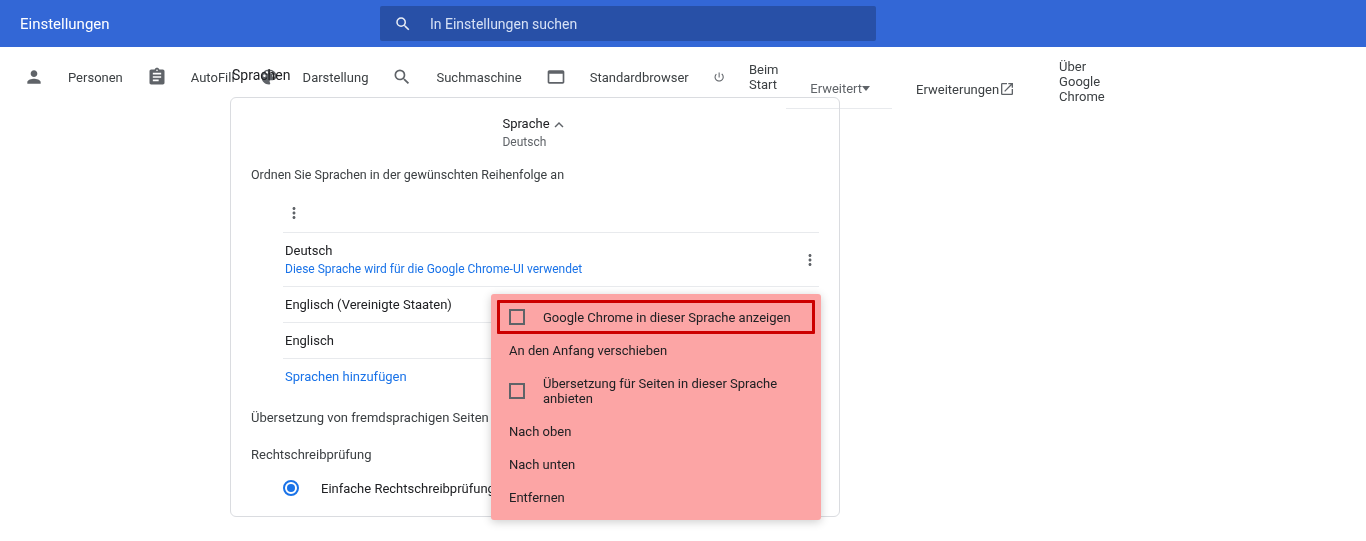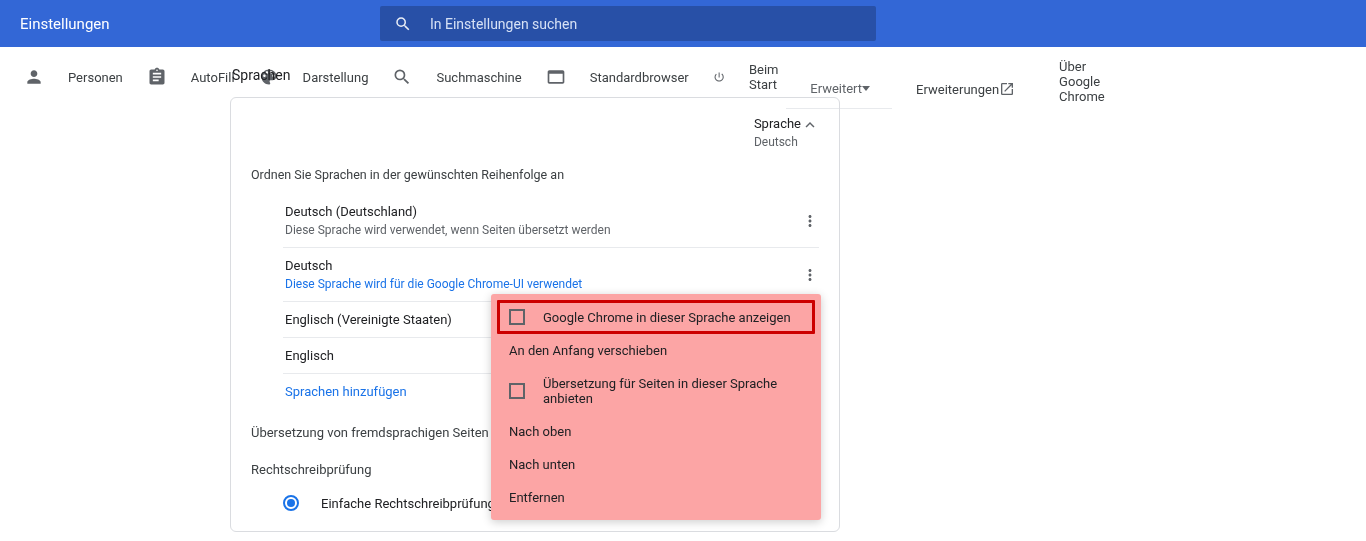--- a/index.html
+++ b/index.html
@@ -25,21 +25,21 @@
   .arrow-down { border-left: 4px solid transparent; border-right: 4px solid transparent; border-top: 5px solid #5f6368; }
   .ext-row { display: flex; align-items: center; justify-content: space-between; height: 40px; padding: 0 20px 0 24px; margin-top: 10px; cursor: pointer; }
   .ext-row .label { font-size: 13px; color: #3c4043; }
   .about-row { height: 36px; padding-left: 24px; display: flex; align-items: flex-start; cursor: pointer; color: #3c4043; font-size: 13px; }
   .open-ext-icon { width: 16px; height: 16px; fill: #5f6368; }
   
   
   .main { flex: 1; padding: 20px 0 0 0; position: relative; }
   .section-title { font-size: 14px; color: #202124; margin: 0 0 14px 2px; }
   .card { width: 610px; border: 1px solid #dadce0; border-radius: 6px; padding: 18px 20px 20px 20px; position: relative; }
-  .lang-header { display: flex; justify-content: flex-end; align-items: flex-start; margin-bottom: 18px; }
+  .lang-header { display: flex; justify-content: center; align-items: flex-start; margin-bottom: 18px; }
   .lang-header .t { font-size: 13px; color: #202124; }
   .lang-header .s { font-size: 12px; color: #5f6368; margin-top: 4px; }
   .chev-up { width: 18px; height: 18px; fill: #5f6368; }
   .instr { font-size: 12.5px; color: #3c4043; margin-bottom: 12px; }
   .lang-list { margin-left: 32px; }
   .lang-row { border-bottom: 1px solid #e8eaed; padding: 10px 0 10px 2px; display: flex; justify-content: space-between; align-items: center; }
   .lang-row:last-child { border-bottom: none; }
   .lang-row .txt .n { font-size: 13px; color: #202124; }
   .lang-row .txt .d { font-size: 12px; color: #5f6368; margin-top: 4px; }
   .lang-row .txt .d.blue { color: #1a73e8; }
@@ -134,24 +134,20 @@
           <div class="t">Sprache</div>
           <div class="s">Deutsch</div>
         </div>
         <svg class="chev-up" viewBox="0 0 24 24">
             <path d="M7.41 15.41L12 10.83l4.59 4.58L18 14l-6-6-6 6z"></path>
           </svg>
       </div>
       <div class="instr">Ordnen Sie Sprachen in der gewünschten Reihenfolge an</div>
       <div class="lang-list">
         <div class="lang-row">
-          <div class="txt">
-            <div class="n">Deutsch (Deutschland)</div>
-            <div class="d">Diese Sprache wird verwendet, wenn Seiten übersetzt werden</div>
-          </div>
           <svg class="kebab" viewBox="0 0 24 24">
               <path d="M12 8c1.1 0 2-.9 2-2s-.9-2-2-2-2 .9-2 2 .9 2 2 2zm0 2c-1.1 0-2 .9-2 2s.9 2 2 2 2-.9 2-2-.9-2-2-2zm0 6c-1.1 0-2 .9-2 2s.9 2 2 2 2-.9 2-2-.9-2-2-2z"></path>
             </svg>
         </div>
         <div class="lang-row">
           <div class="txt">
             <div class="n">Deutsch</div>
             <div class="d blue">Diese Sprache wird für die Google Chrome-UI verwendet</div>
           </div>
           <svg class="kebab" viewBox="0 0 24 24">

